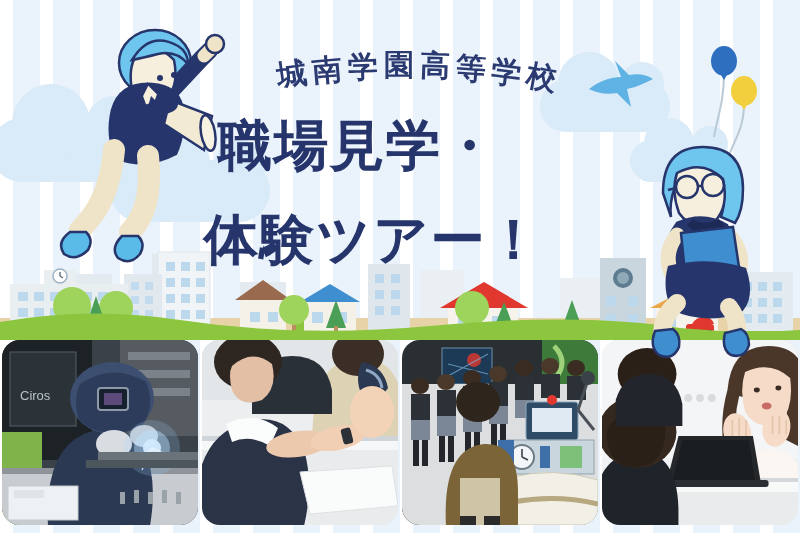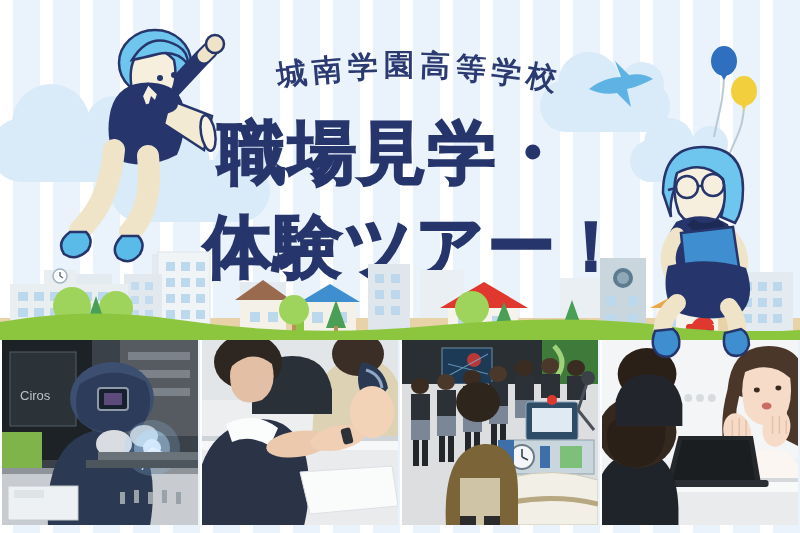--- a/index.html
+++ b/index.html
@@ -62,22 +62,22 @@
   #subtitle .c2 { transform:rotate(-2deg) translateY(-1px); }
   #subtitle .c3 { transform:rotate(0deg)  translateY(-3px); }
   #subtitle .c4 { transform:rotate(2deg)  translateY(-2px); }
   #subtitle .c5 { transform:rotate(4deg)  translateY(1px); }
   #subtitle .c6 { transform:rotate(7deg)  translateY(5px); }
   #subtitle .c7 { transform:rotate(10deg) translateY(10px); }
 
   #title-line1, #title-line2 {
     position:absolute;
     color:#26356b;
-    font-weight:bold;
-    font-size:68px;
+    font-weight:normal;
+    font-size:54px;
     line-height:1;
     letter-spacing:2px;
     white-space:nowrap;
     -webkit-text-stroke:2px #26356b;
   }
   #title-line1 { left:218px; top:118px; }
   #title-line2 { left:204px; top:212px; }
 
   
   #city { position:absolute; left:0; bottom:193px; width:800px; height:110px; }
@@ -86,20 +86,21 @@
   #photos {
     position:absolute; left:0; bottom:0;
     width:800px; height:193px;
     display:flex; gap:4px;
     padding:0 2px 8px 2px;
   }
   .photo {
     flex:1 1 0; height:100%;
     overflow:hidden; position:relative;
     background:#b9c5cf;
+    border-radius:18px;
   }
   .photo svg { display:block; width:100%; height:100%; }
 </style>
 </head>
 <body>
 
 <div id="poster">
 
   <div class="cloud" id="cloudA"></div>
   <div class="cloud" id="cloudB"></div>

